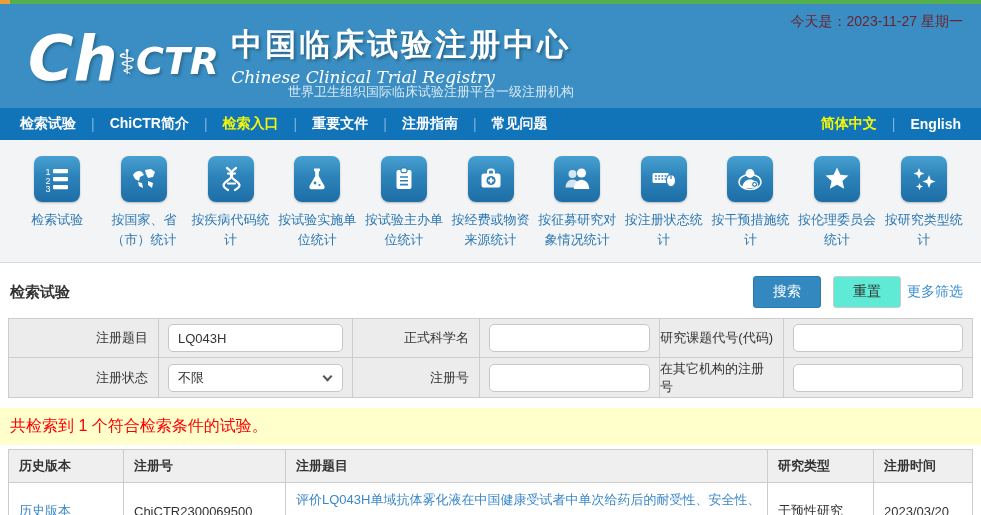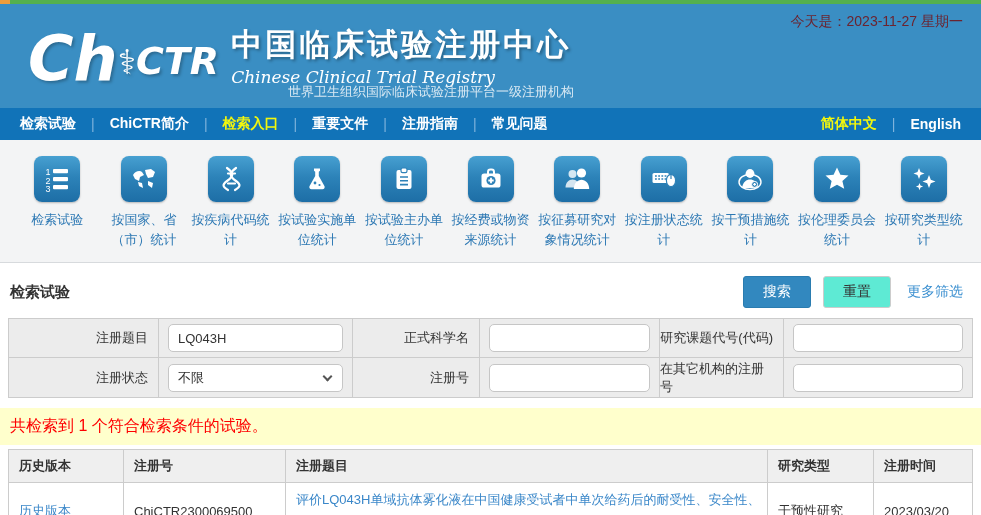--- a/index.html
+++ b/index.html
@@ -48,21 +48,21 @@
   .tool-label { font-size:13px; line-height:1.55; color:#2b77b3; }
 
   
   .search-head { display:flex; align-items:center; padding:13px 10px 10px; }
   .section-title { font-size:15px; font-weight:bold; color:#333; }
   .head-actions { margin-left:auto; display:flex; align-items:center; }
   .btn { font-size:14px; padding:6px 19px; border-radius:3px; cursor:pointer;
          font-family:inherit; }
   .btn-search { background:#3288bf; border:1px solid #2a7cb0; color:#fff; }
   .btn-reset { background:#5eead4; border:1px solid #ccc; color:#333; margin-left:12px; }
-  .link-more { color:#3a8fd0; font-size:14px; margin-left:16px; margin-right:8px;
+  .link-more { color:#3a8fd0; font-size:14px; margin-left:6px; margin-right:8px;
                text-decoration:none; cursor:pointer; }
 
   
   .form-grid { margin:0 8px; border:1px solid #ccc; display:grid;
                grid-template-columns:150px 194px 127px 180px 124px 1fr; }
   .cell { height:39px; background:#ececec; display:flex; align-items:center;
           border-bottom:1px solid #ccc; border-right:1px solid #ccc; }
   .cell.last-col { border-right:none; }
   .cell.last-row { border-bottom:none; }
   .cell.lbl { justify-content:flex-end; padding-right:10px; font-size:13px; color:#333; }

